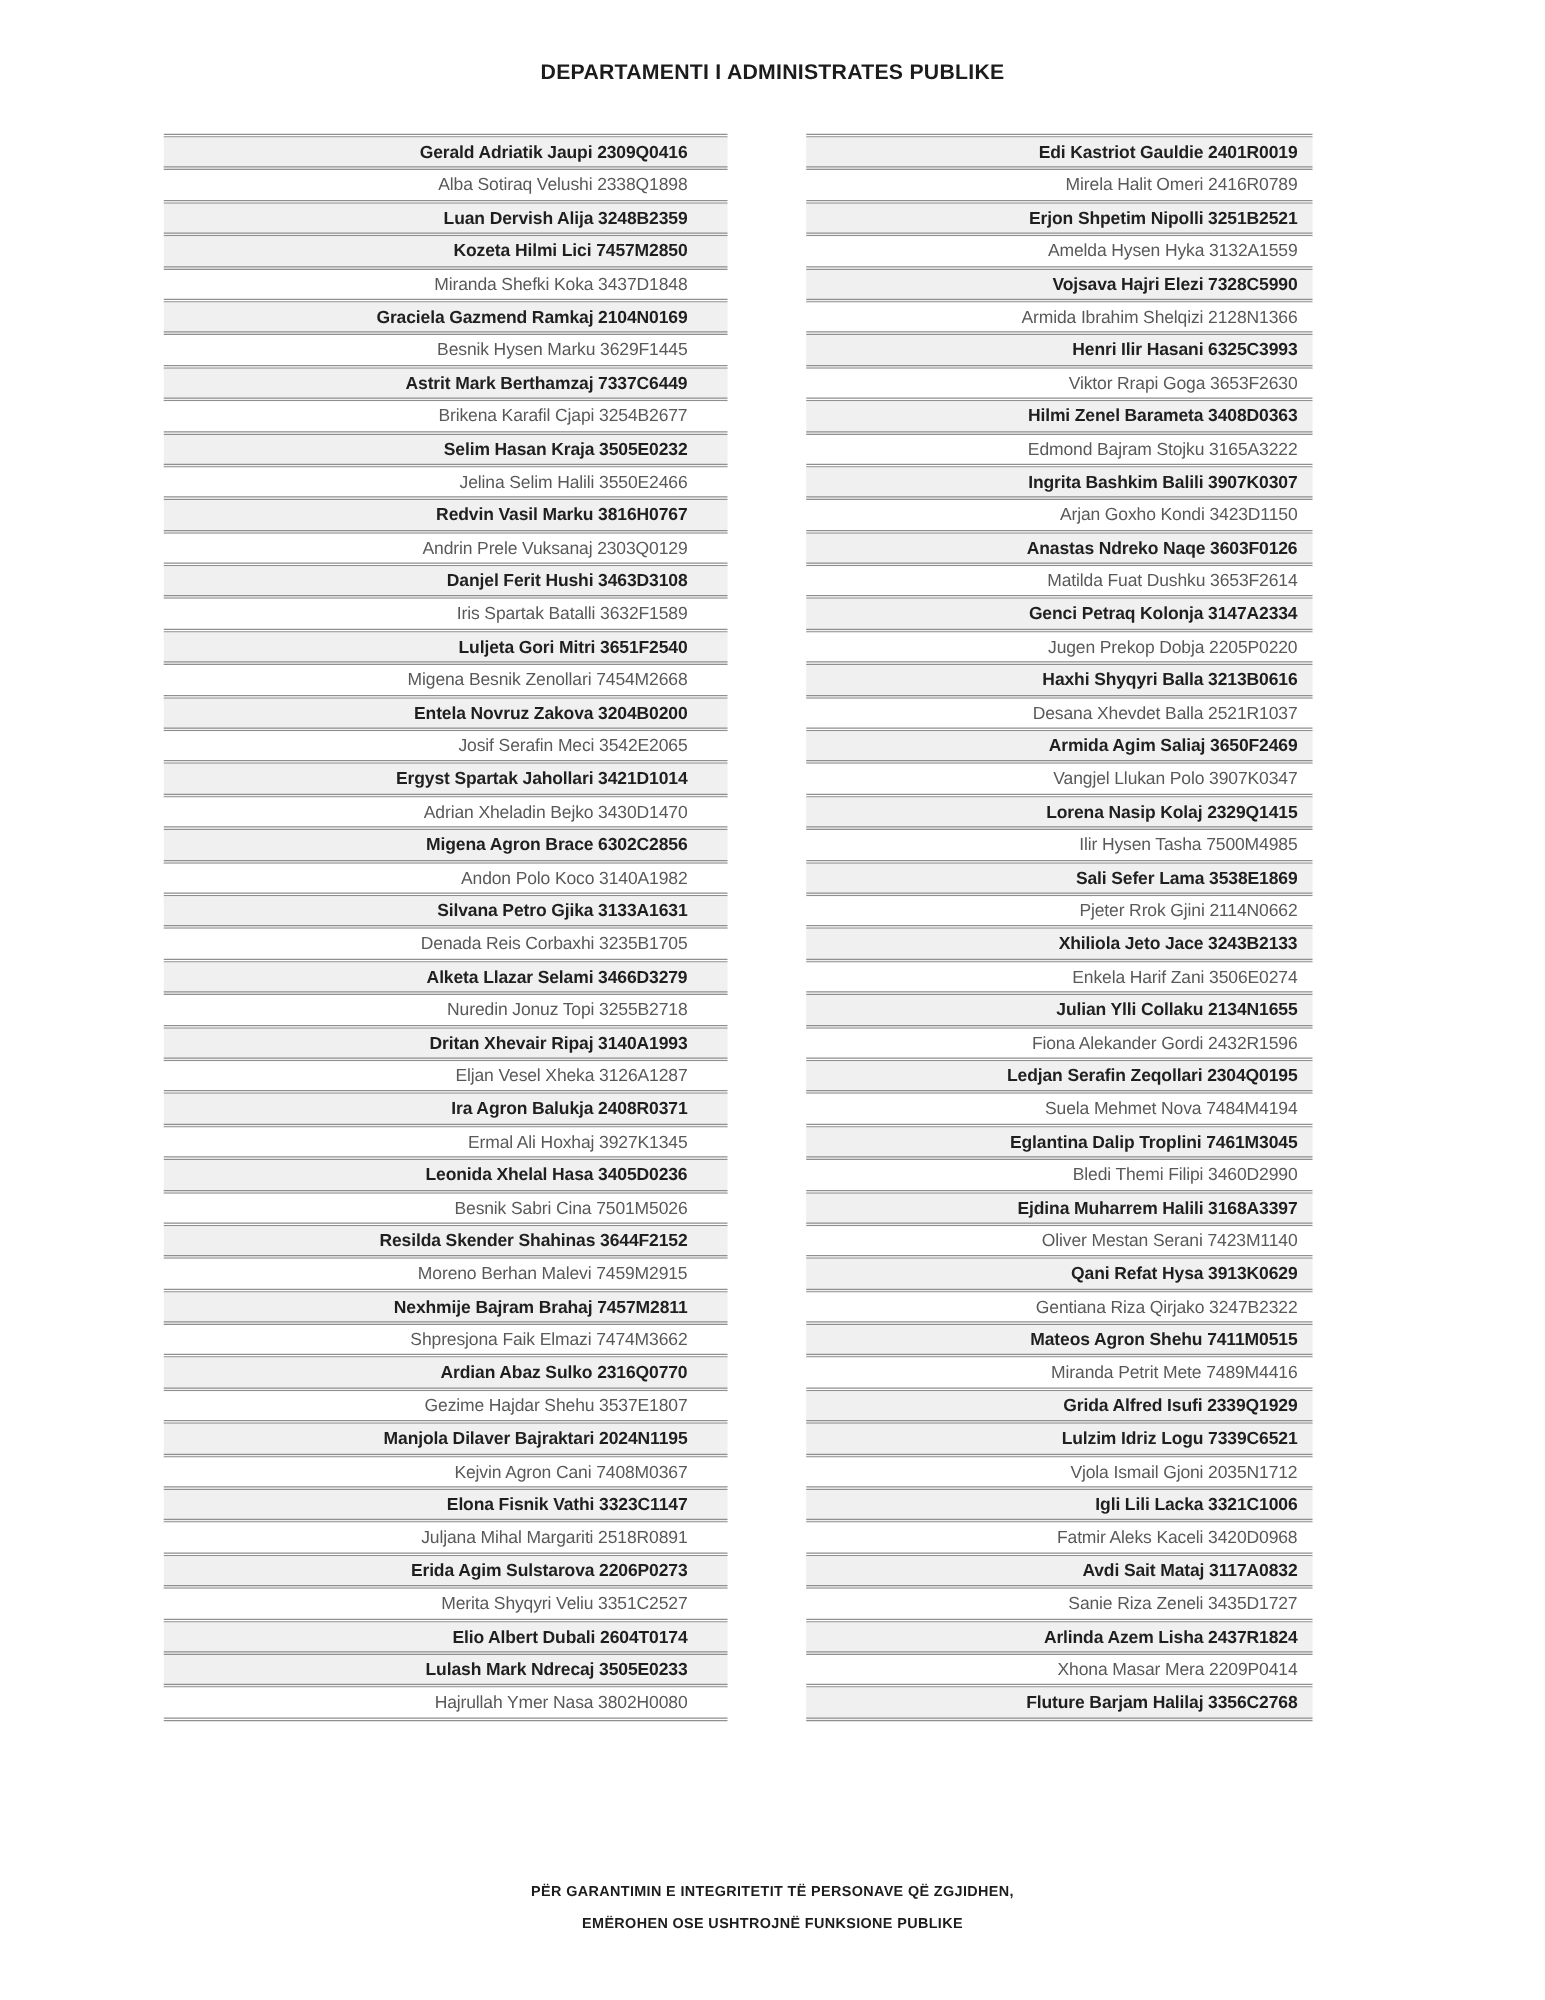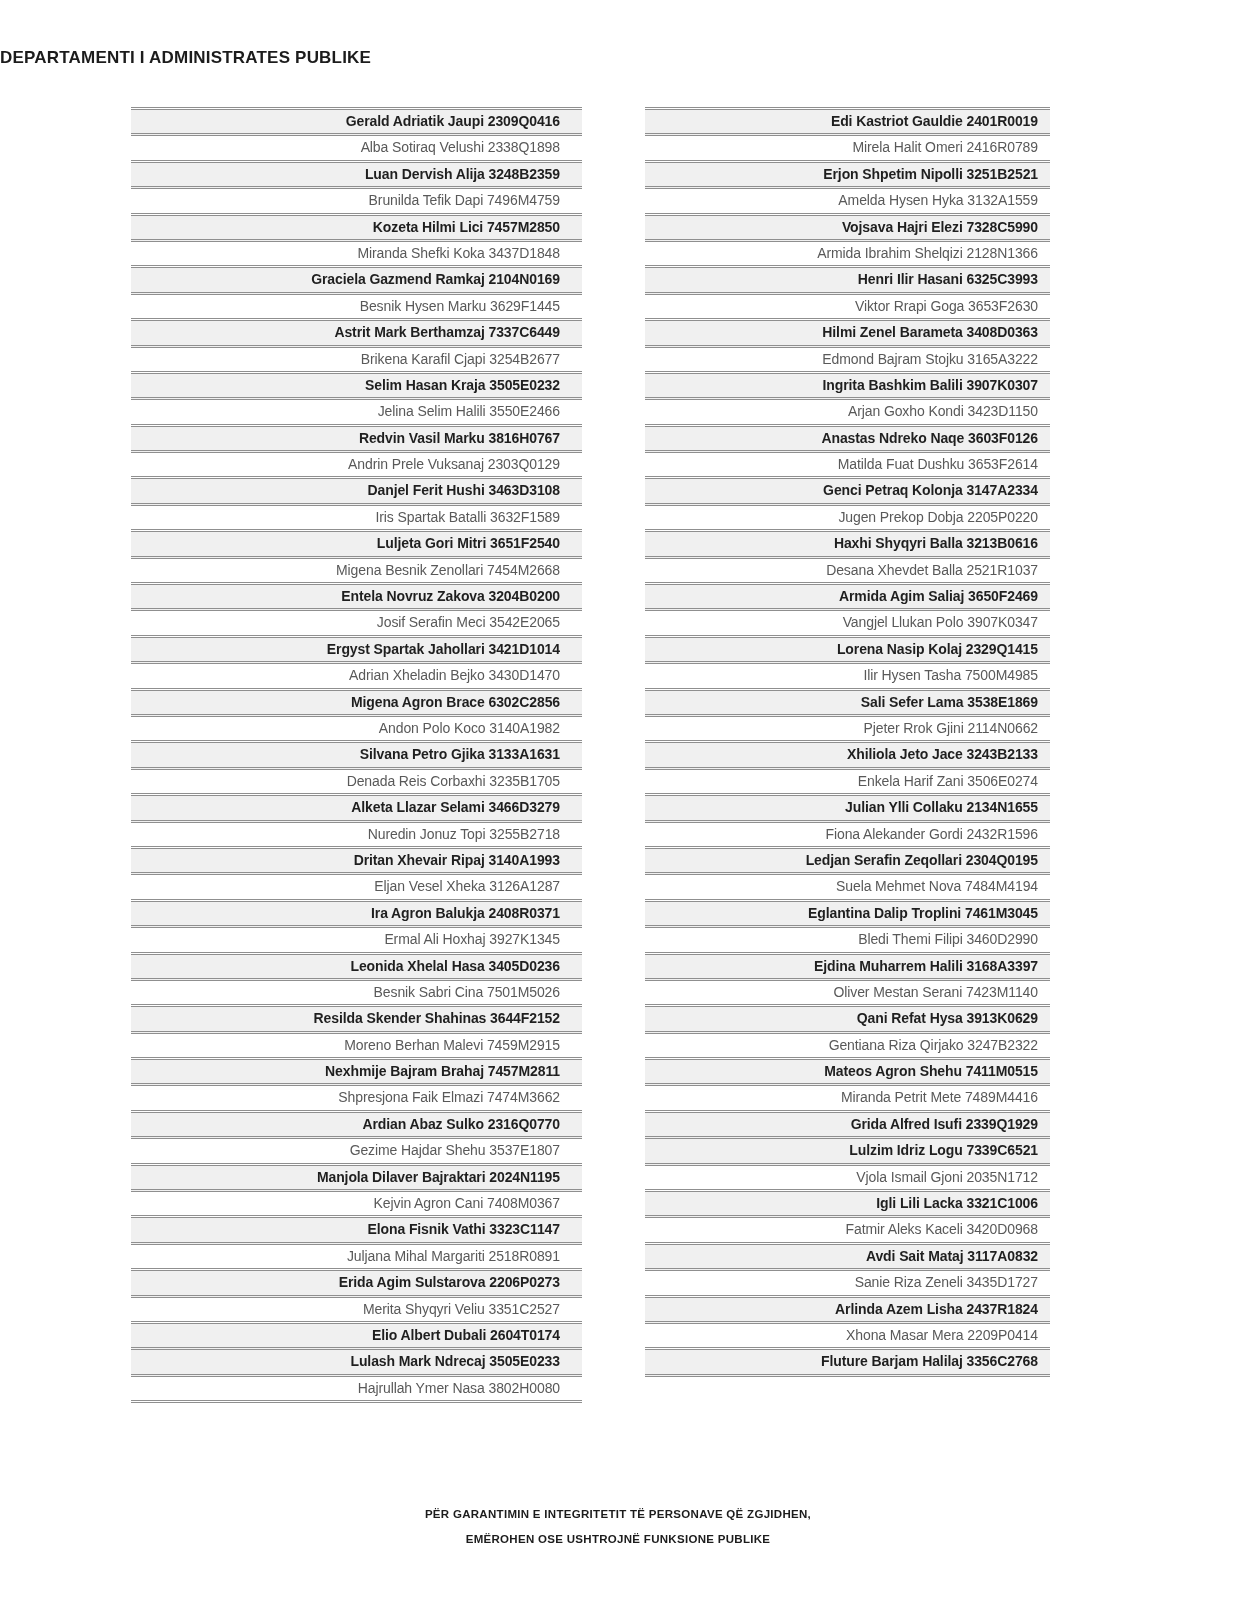--- a/index.html
+++ b/index.html
@@ -13,21 +13,21 @@
     width: 1236px;
     height: 1600px;
     background: #ffffff;
     overflow: hidden;
   }
   .doc-title {
     position: absolute;
     top: 48px;
     left: 0;
     width: 1236px;
-    text-align: left;
+    text-align: center;
     font-size: 17px;
     font-weight: 700;
     letter-spacing: 0.2px;
     color: #1c1c1c;
   }
   .col {
     position: absolute;
     top: 107px;
     border-top: 3px double #8f8f8f;
   }
@@ -36,21 +36,21 @@
   .row {
     height: 23.4px;
     line-height: 23.5px;
     border-bottom: 3px double #8f8f8f;
     text-align: right;
     white-space: nowrap;
     overflow: hidden;
     font-size: 14px;
     letter-spacing: -0.1px;
   }
-  .col-left  .row { padding-right: 22px; }
+  .col-left  .row { padding-right: 32px; }
   .col-right .row { padding-right: 12px; }
   .row.em {
     background: #f0f0f0;
     font-weight: 700;
     color: #1f1f1f;
   }
   .row.plain {
     background: #ffffff;
     font-weight: 400;
     color: #595959;
@@ -71,21 +71,20 @@
 </head>
 <body>
 
 <div id="page">
   <div class="doc-title">DEPARTAMENTI I ADMINISTRATES PUBLIKE</div>
 
   <div class="col col-left">
       <div class="row em">Gerald Adriatik Jaupi 2309Q0416</div>
       <div class="row plain">Alba Sotiraq Velushi 2338Q1898</div>
       <div class="row em">Luan Dervish Alija 3248B2359</div>
-      <div class="row plain">Brunilda Tefik Dapi 7496M4759</div>
       <div class="row em">Kozeta Hilmi Lici 7457M2850</div>
       <div class="row plain">Miranda Shefki Koka 3437D1848</div>
       <div class="row em">Graciela Gazmend Ramkaj 2104N0169</div>
       <div class="row plain">Besnik Hysen Marku 3629F1445</div>
       <div class="row em">Astrit Mark Berthamzaj 7337C6449</div>
       <div class="row plain">Brikena Karafil Cjapi 3254B2677</div>
       <div class="row em">Selim Hasan Kraja 3505E0232</div>
       <div class="row plain">Jelina Selim Halili 3550E2466</div>
       <div class="row em">Redvin Vasil Marku 3816H0767</div>
       <div class="row plain">Andrin Prele Vuksanaj 2303Q0129</div>

